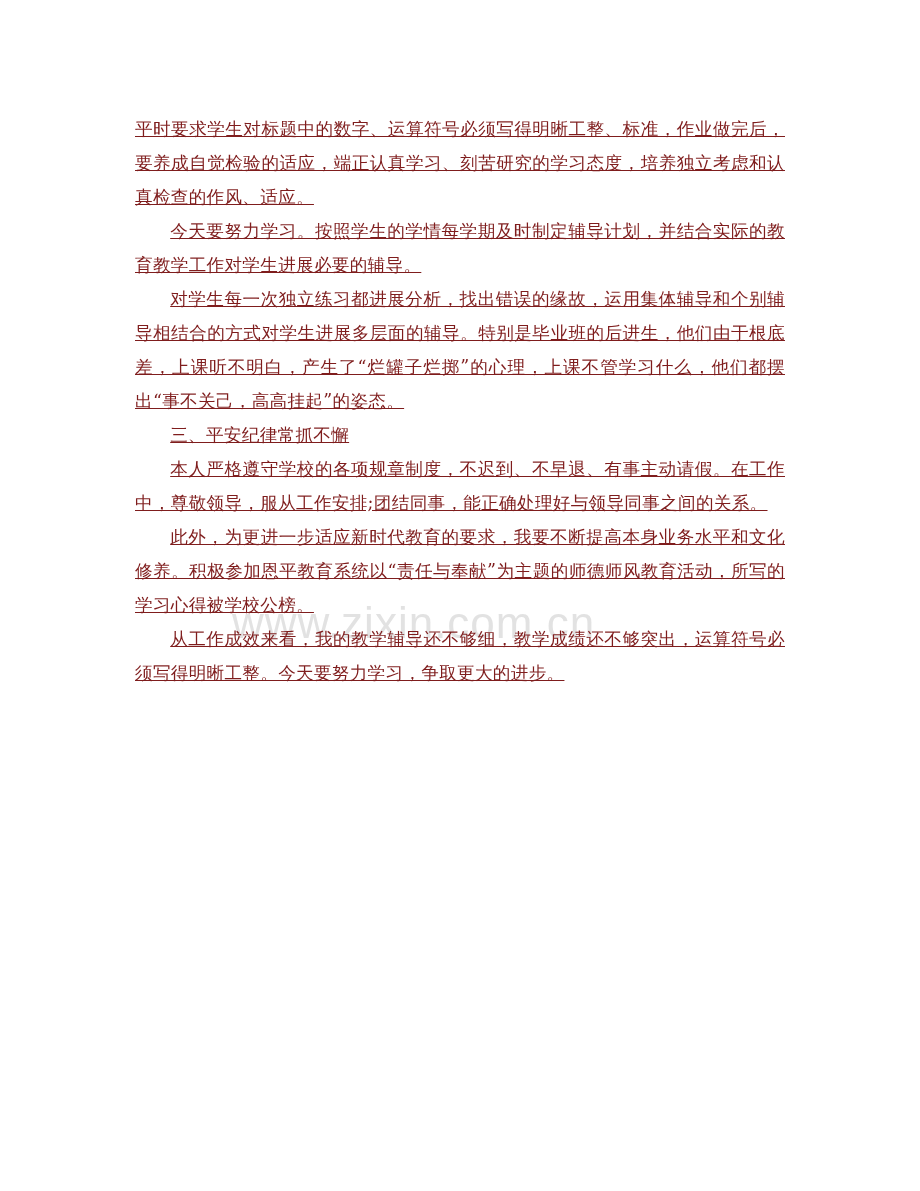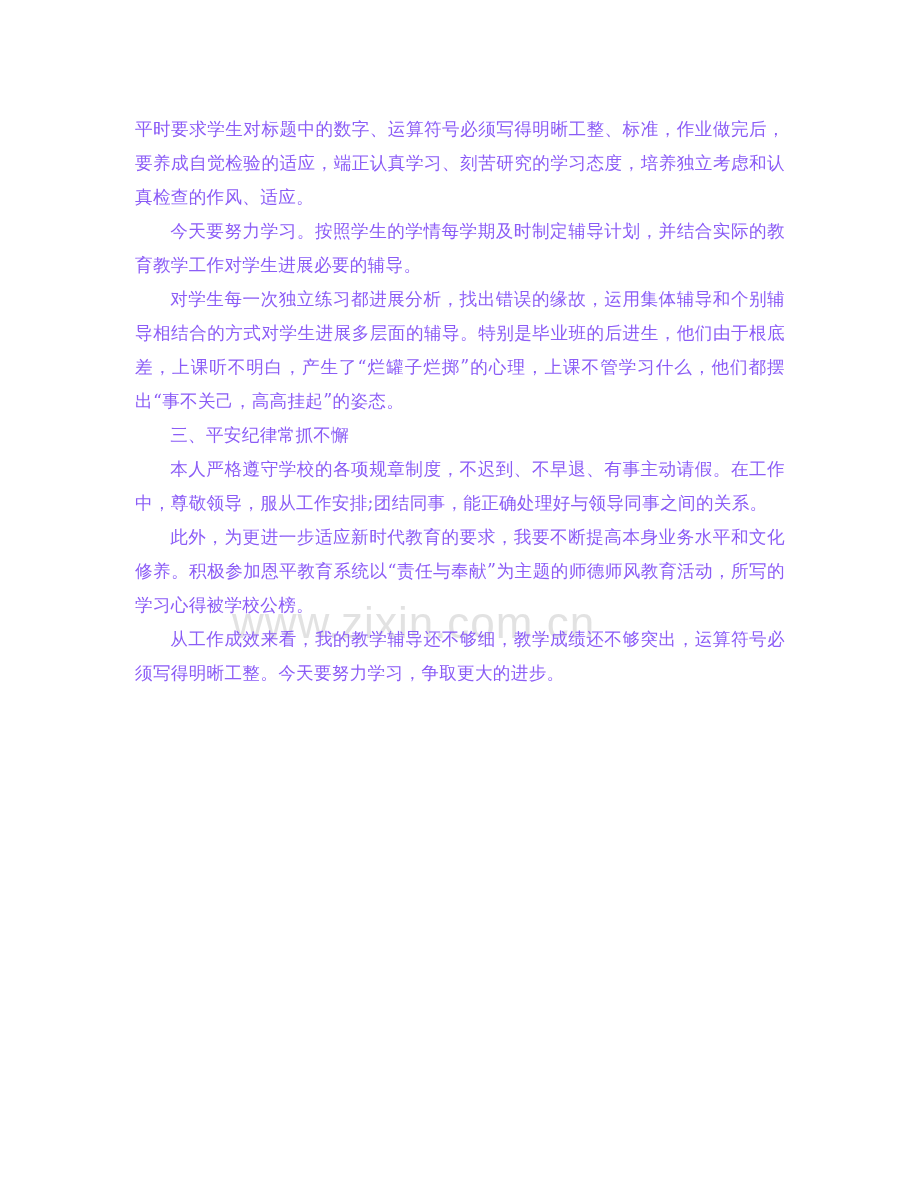--- a/index.html
+++ b/index.html
@@ -2,25 +2,26 @@
 <html><head>
 <meta charset="utf-8">
 <style>
   html, body { margin: 0; padding: 0; background: #ffffff; }
   body { width: 920px; height: 1191px; position: relative; overflow: hidden; }
   .page { position: absolute; left: 135px; top: 112px; width: 650px; }
   .para {
     font-family: "DejaVu Serif", "Liberation Serif", serif;
     font-size: 17.6px;
     line-height: 34px;
-    color: #8b5cf6;
+    color: #7f1d1d;
     margin: 0;
     text-align: justify;
     text-justify: inter-character;
     letter-spacing: 0.3px;
+    text-decoration: underline;
   }
   .indent { text-indent: 2em; }
   .watermark {
     position: absolute;
     left: 232px;
     top: 544px;
     font-family: "Liberation Sans", "DejaVu Sans", sans-serif;
     font-size: 44px;
     line-height: 70px;
     color: #d9d9d9;

